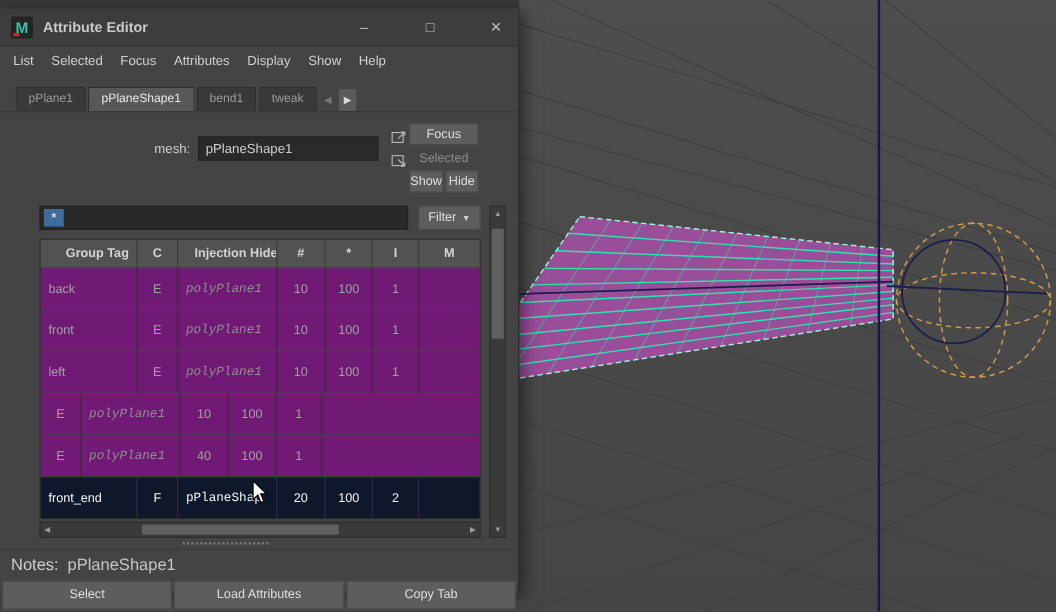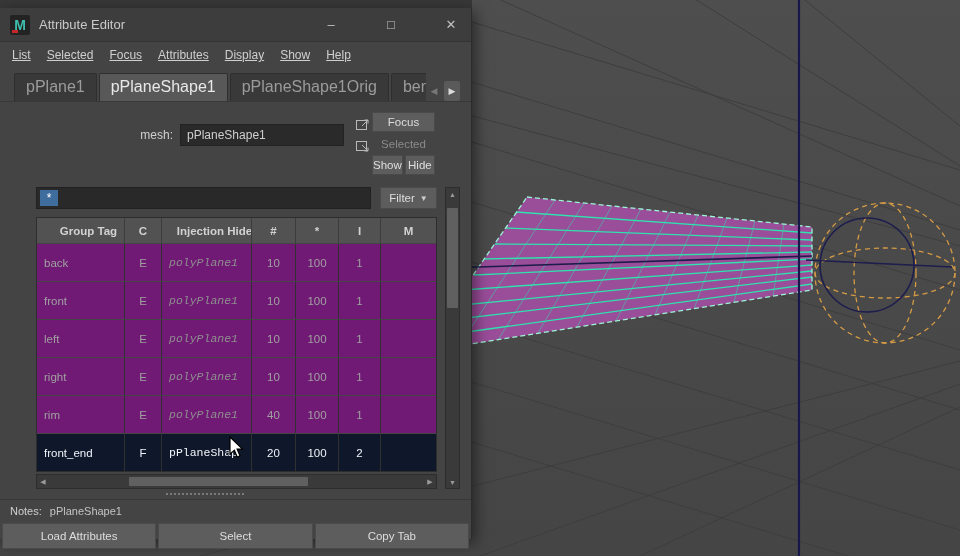--- a/index.html
+++ b/index.html
@@ -11,32 +11,32 @@
   
   .ae{position:absolute;left:0;top:8px;width:472px;height:531px;background:#444444;
       display:flex;flex-direction:column;color:#cccccc;font-size:12px;
       border-right:1px solid #2c2c2c;box-shadow:3px 4px 14px rgba(0,0,0,.5);box-sizing:border-box;}
   .titlebar{height:33px;background:#3d3d3d;display:flex;align-items:center;
             padding:0 10px;flex:none;border-bottom:1px solid #333;}
   .maya-icon{width:20px;height:20px;background:#232323;position:relative;flex:none;
              display:flex;align-items:center;justify-content:center;border-radius:2px;}
   .maya-icon .m{color:#3fbfae;font-weight:bold;font-size:14px;line-height:1;}
   .maya-icon .red{position:absolute;left:2px;bottom:2px;width:6px;height:3px;background:#c62828;}
-  .title{margin-left:9px;color:#c9c9c9;font-size:13px;white-space:nowrap;}
+  .title{margin-left:9px;color:#c9c9c9;font-size:13px;white-space:nowrap;font-weight:bold;}
   .win-btns{margin-left:auto;display:flex;align-items:center;}
   .win-btn{width:20px;height:20px;display:flex;align-items:center;justify-content:center;
            color:#c0c0c0;font-size:13px;margin-left:40px;cursor:default;}
 
   .menubar{display:flex;gap:16px;padding:6px 12px 5px 12px;font-size:12px;color:#cfcfcf;flex:none;}
-  .menu-item{white-space:nowrap;text-decoration:underline;}
+  .menu-item{white-space:nowrap;}
 
   .tabbar{display:flex;align-items:flex-end;padding:6px 4px 0 14px;flex:none;
           border-bottom:1px solid #383838;height:28px;box-sizing:content-box;}
   .tabs-strip{display:flex;overflow:hidden;max-width:412px;}
-  .tab{background:#393939;color:#9b9b9b;padding:4px 11px 5px 11px;font-size:16px;
+  .tab{background:#393939;color:#9b9b9b;padding:4px 11px 5px 11px;font-size:11px;
        border:1px solid #2e2e2e;border-bottom:none;margin-right:2px;white-space:nowrap;
        border-radius:2px 2px 0 0;flex:none;}
   .tab.active{background:#585858;color:#e8e8e8;}
   .tab-arrow{width:16px;height:20px;display:flex;align-items:center;justify-content:center;
              font-size:9px;color:#777;flex:none;}
   .tab-arrow.next{color:#ddd;background:#5a5a5a;border-radius:2px;margin-left:2px;}
 
   .mesh-section{display:flex;padding:10px 0 8px 0;flex:none;}
   .mesh-left{display:flex;align-items:center;margin-top:12px;height:22px;}
   .mesh-label{width:180px;text-align:right;padding-right:7px;color:#cfcfcf;box-sizing:border-box;}
@@ -86,21 +86,21 @@
   .vs-arrow{font-size:7px;color:#9a9a9a;height:12px;display:flex;align-items:center;}
   .vs-thumb{width:11px;height:100px;background:#606060;margin-top:8px;border-radius:1px;}
   .vs-space{flex:1;}
   .hscroll{height:13px;background:#3a3a3a;border:1px solid #2d2d2d;margin-top:2px;
            display:flex;align-items:center;}
   .hs-arrow{font-size:7px;color:#9a9a9a;width:12px;text-align:center;}
   .hs-thumb{height:9px;background:#606060;width:45%;margin-left:20%;border-radius:1px;}
 
   .grip{width:78px;margin:4px 0 0 166px;border-top:2px dotted #7a7a7a;height:0;}
   .notes{display:flex;gap:8px;padding:5px 10px 4px 10px;border-top:1px solid #393939;
-         margin-top:4px;font-size:11px;color:#c4c4c4;}
+         margin-top:4px;font-size:15px;color:#c4c4c4;}
   .notes .lbl{color:#cfcfcf;}
   .footer{display:flex;gap:2px;padding:2px;margin-top:auto;flex:none;}
   .footer .btn{flex:1;height:26px;}
 
   .cursor{position:absolute;left:228px;top:436px;z-index:50;}
 </style>
 </head>
 <body>
 
 <div class="stage">
@@ -195,21 +195,20 @@
       <span class="menu-item">Attributes</span>
       <span class="menu-item">Display</span>
       <span class="menu-item">Show</span>
       <span class="menu-item">Help</span>
     </div>
 
     <div class="tabbar">
       <div class="tabs-strip">
         <div class="tab">pPlane1</div>
         <div class="tab active">pPlaneShape1</div>
-        <div class="tab">pPlaneShape1Orig</div>
         <div class="tab">bend1</div>
         <div class="tab">tweak</div>
       </div>
       <span class="tab-arrow">◀</span>
       <span class="tab-arrow next">▶</span>
     </div>
 
     <div class="mesh-section">
       <div class="mesh-left">
         <span class="mesh-label">mesh:</span>
@@ -291,32 +290,30 @@
             <span class="cell c-c">E</span>
             <span class="cell c-node">
                 <span class="node-val">polyPlane1</span>
               </span>
             <span class="cell c-num">10</span>
             <span class="cell c-star">100</span>
             <span class="cell c-i">1</span>
             <span class="cell c-m"></span>
           </div>
           <div class="trow">
-            <span class="cell c-group">right</span>
             <span class="cell c-c">E</span>
             <span class="cell c-node">
                 <span class="node-val">polyPlane1</span>
               </span>
             <span class="cell c-num">10</span>
             <span class="cell c-star">100</span>
             <span class="cell c-i">1</span>
             <span class="cell c-m"></span>
           </div>
           <div class="trow">
-            <span class="cell c-group">rim</span>
             <span class="cell c-c">E</span>
             <span class="cell c-node">
                 <span class="node-val">polyPlane1</span>
               </span>
             <span class="cell c-num">40</span>
             <span class="cell c-star">100</span>
             <span class="cell c-i">1</span>
             <span class="cell c-m"></span>
           </div>
           <div class="trow selected">
@@ -348,22 +345,22 @@
     </div>
 
     <div class="grip"></div>
 
     <div class="notes">
       <span class="lbl">Notes:</span>
       <span>pPlaneShape1</span>
     </div>
 
     <div class="footer">
+      <div class="btn">Select</div>
       <div class="btn">Load Attributes</div>
-      <div class="btn">Select</div>
       <div class="btn">Copy Tab</div>
     </div>
   </div>
 
   <svg class="cursor" width="18" height="24">
     <path d="M2,1 L2,18 L6.4,14.2 L9.2,21 L12,19.8 L9.1,13.1 L14.5,13.1 Z" fill="#ffffff" stroke="#000000" stroke-width="1.2"></path>
   </svg>
 </div>
 
 </body></html>

